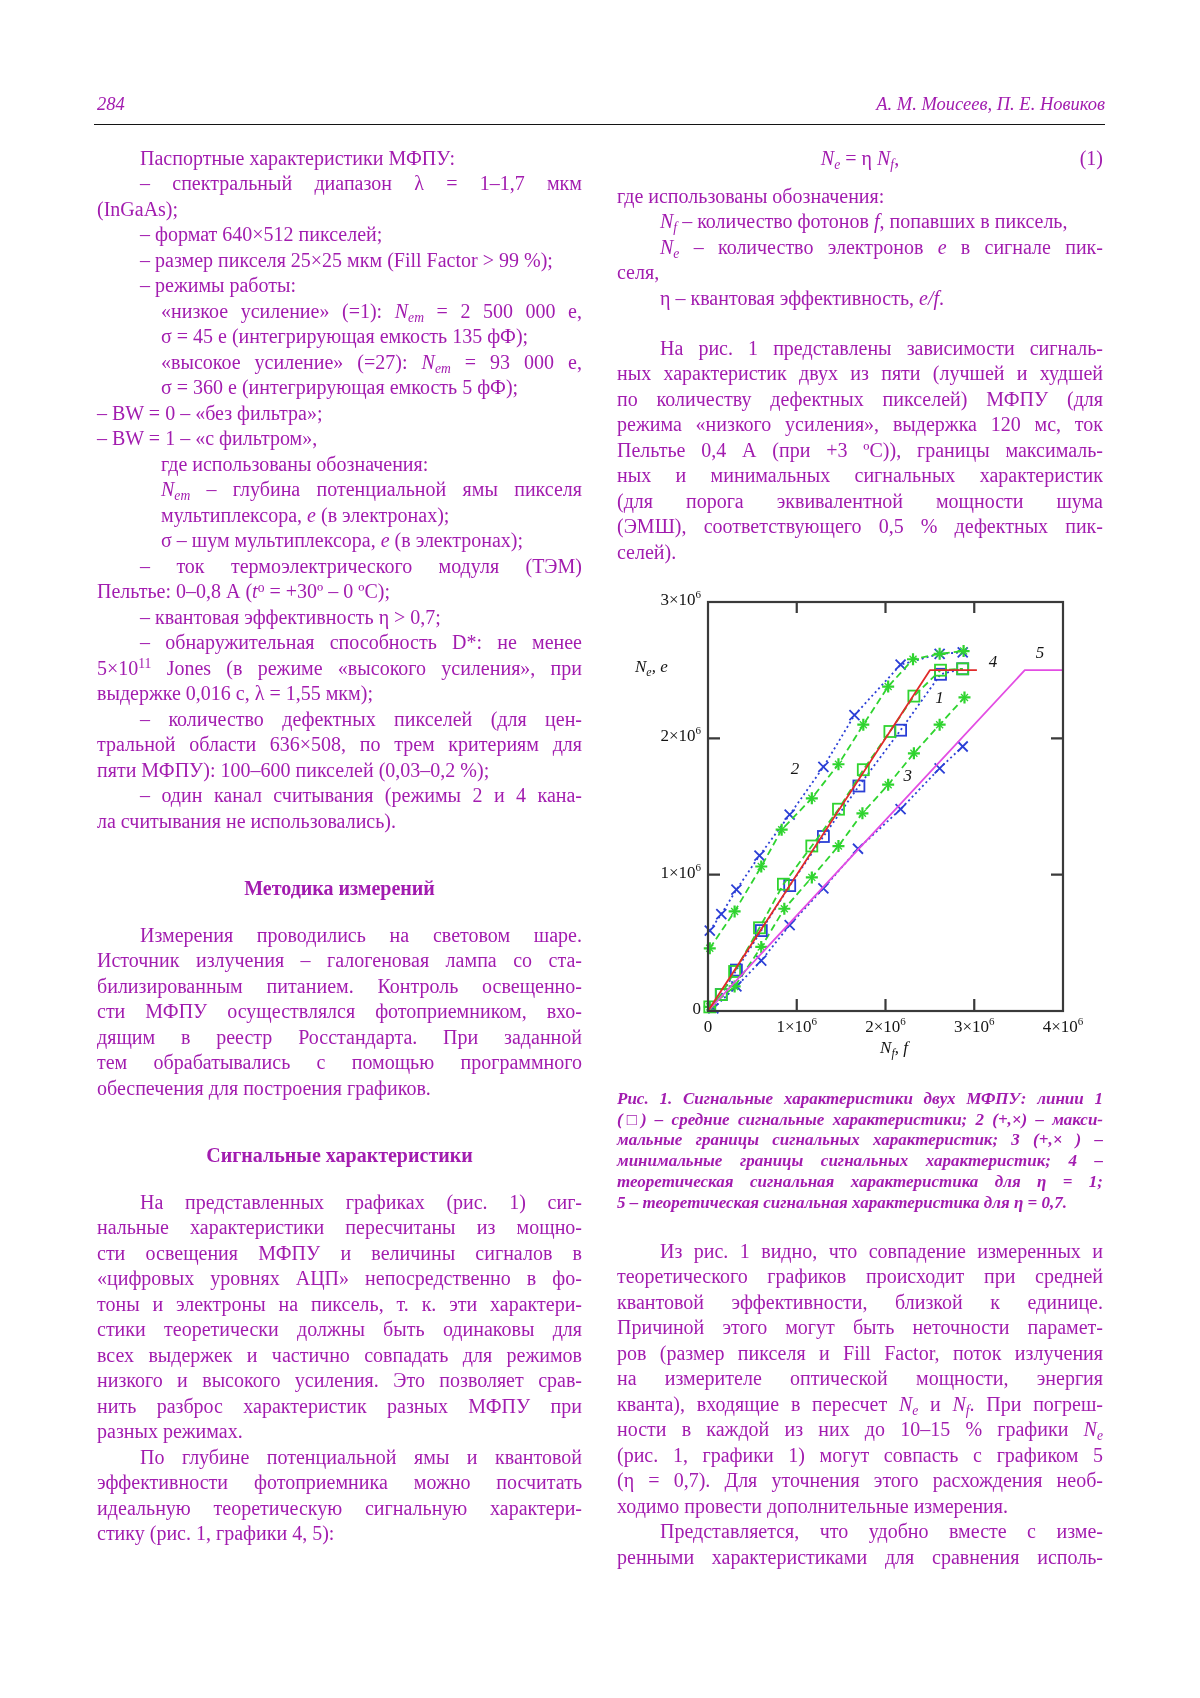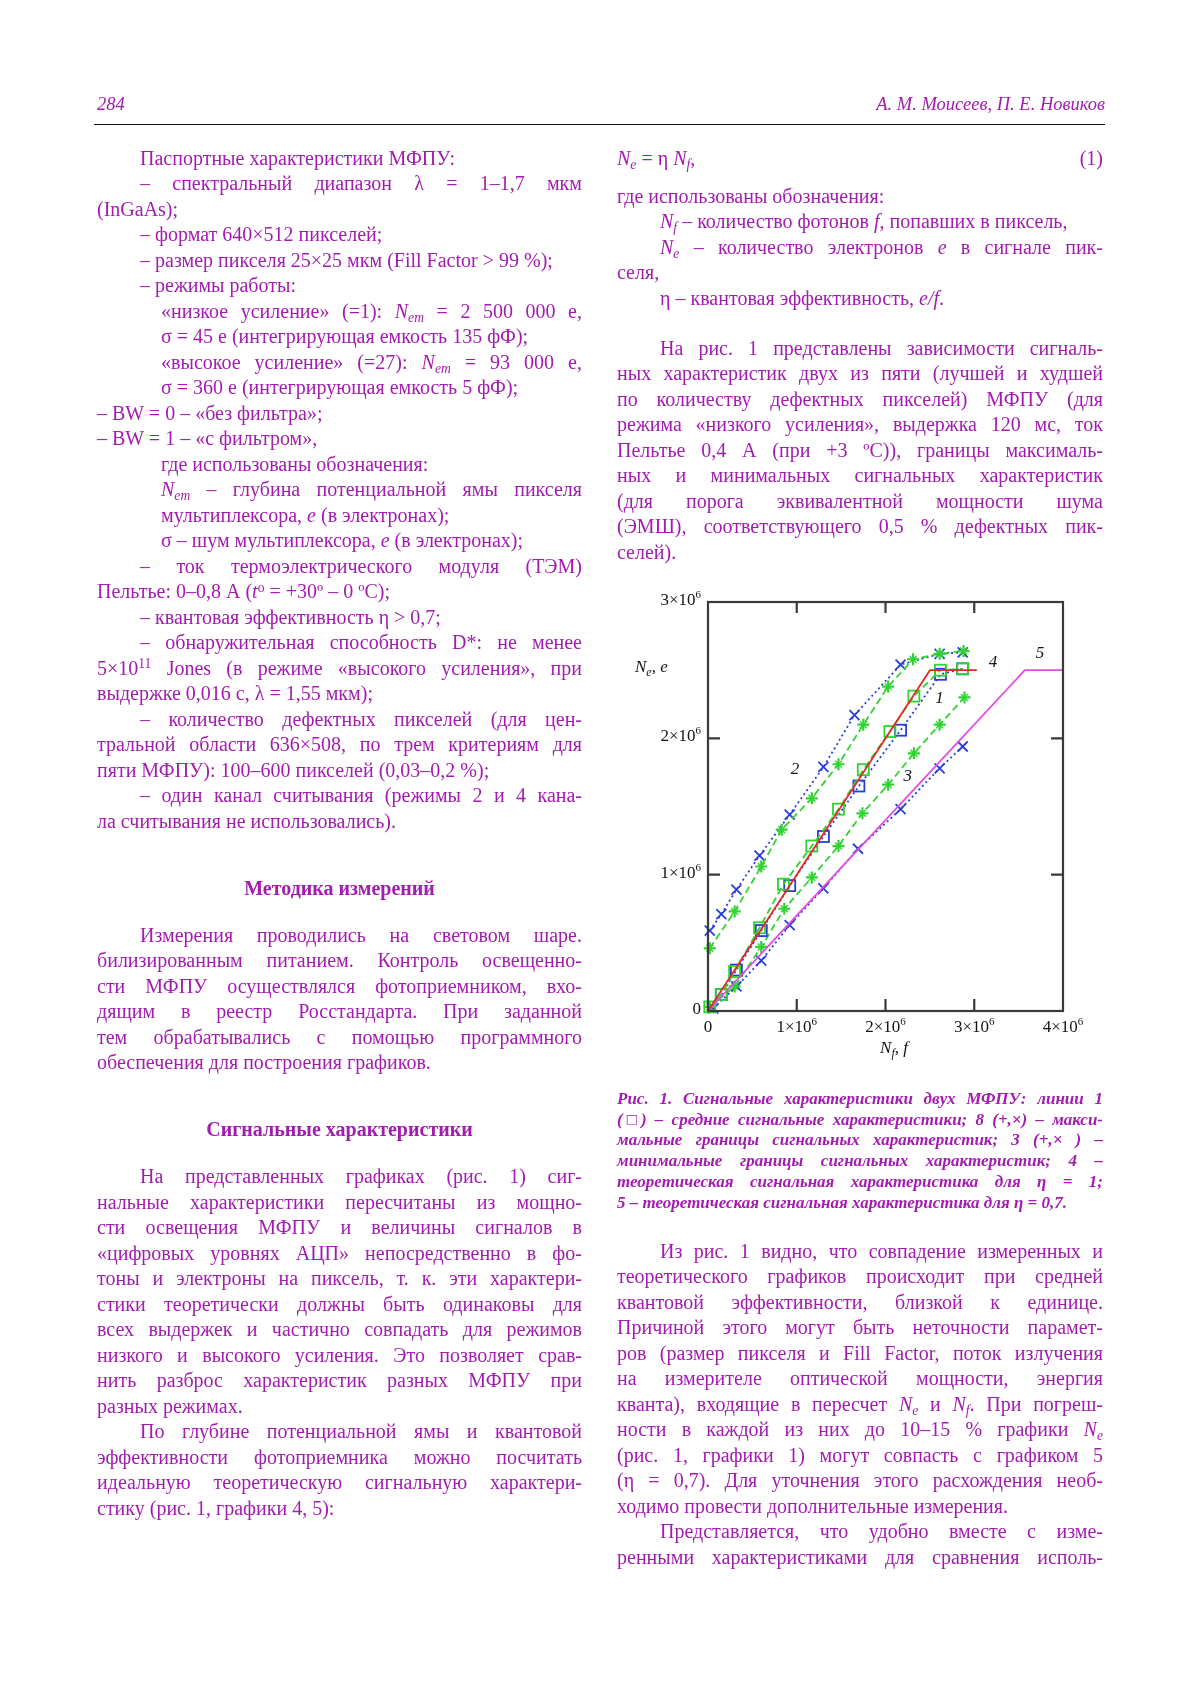--- a/index.html
+++ b/index.html
@@ -20,21 +20,21 @@
   .col-right { left: 617px; width: 486px; }
 
   .line { display: block; text-align: left; }
   .line.just { text-align: justify; text-align-last: justify; }
   .block.p .line.first { padding-left: 43px; }
   .block.mode { margin-left: 64px; }
   .block.sub { }
   .block.heading { margin-top: 41.5px; margin-bottom: 21.5px; text-align: center; font-weight: bold; }
   .block.space-before { margin-top: 24.5px; }
   .block.equation { position: relative; height: 25.5px; margin-bottom: 12.5px; }
-  .eq-body { position: absolute; left: 0; right: 0; top: 0; text-align: left; }
+  .eq-body { position: absolute; left: 0; right: 0; top: 0; text-align: center; }
   .eq-num { position: absolute; right: 0; top: 0; }
   .block.figure { position: relative; height: 523.6px; }
   .block.figure svg { position: absolute; left: 0; top: 0; }
   .block.caption { font-size: 17px; line-height: 20.9px; font-weight: bold; font-style: italic; }
   .block.caption + .block { margin-top: 24.5px; }
 
   sub, sup { font-size: 68%; line-height: 0; position: relative; vertical-align: baseline; }
   sub { top: 0.3em; }
   sup { top: -0.45em; }
   sub.isub { font-style: italic; }
@@ -107,20 +107,21 @@
         <div class="line just">тральной области 636×508, по трем критериям для</div>
         <div class="line">пяти МФПУ): 100–600 пикселей (0,03–0,2 %);</div>
       </div>
       <div class="block p">
         <div class="line first just">– один канал считывания (режимы 2 и 4 кана-</div>
         <div class="line">ла считывания не использовались).</div>
       </div>
       <div class="block heading">Методика измерений</div>
       <div class="block p">
         <div class="line first just">Измерения проводились на световом шаре.</div>
+        <div class="line just">Источник излучения – галогеновая лампа со ста-</div>
         <div class="line just">билизированным питанием. Контроль освещенно-</div>
         <div class="line just">сти МФПУ осуществлялся фотоприемником, вхо-</div>
         <div class="line just">дящим в реестр Росстандарта. При заданной</div>
         <div class="line just">тем обрабатывались с помощью программного</div>
         <div class="line">обеспечения  для построения графиков.</div>
       </div>
       <div class="block heading">Сигнальные характеристики</div>
       <div class="block p">
         <div class="line first just">На представленных графиках (рис. 1) сиг-</div>
         <div class="line just">нальные характеристики пересчитаны из мощно-</div>
@@ -294,21 +295,21 @@
           <text x="18" y="107" font-size="17" font-style="italic" fill="#141414">N<tspan dy="4" font-size="12">e</tspan><tspan dy="-4">, e</tspan></text>
           <text x="322.6" y="138.4" font-size="17" font-style="italic" text-anchor="middle" fill="#141414">1</text>
           <text x="178.0" y="209.3" font-size="17" font-style="italic" text-anchor="middle" fill="#141414">2</text>
           <text x="290.7" y="216.1" font-size="17" font-style="italic" text-anchor="middle" fill="#141414">3</text>
           <text x="375.9" y="101.6" font-size="17" font-style="italic" text-anchor="middle" fill="#141414">4</text>
           <text x="422.9" y="93.4" font-size="17" font-style="italic" text-anchor="middle" fill="#141414">5</text>
         </svg>
       </div>
       <div class="block caption">
         <div class="line first just">Рис. 1. Сигнальные характеристики двух МФПУ: линии 1</div>
-        <div class="line just">(□) – средние сигнальные характеристики; 8 (+,×) – макси-</div>
+        <div class="line just">(□) – средние сигнальные характеристики; 2 (+,×) – макси-</div>
         <div class="line just">мальные границы сигнальных характеристик; 3 (+,× ) –</div>
         <div class="line just">минимальные границы сигнальных характеристик; 4 –</div>
         <div class="line just">теоретическая сигнальная характеристика для η = 1;</div>
         <div class="line">5 – теоретическая сигнальная характеристика для η = 0,7.</div>
       </div>
       <div class="block p">
         <div class="line first just">Из рис. 1 видно, что совпадение измеренных и</div>
         <div class="line just">теоретического графиков происходит при средней</div>
         <div class="line just">квантовой эффективности, близкой к единице.</div>
         <div class="line just">Причиной этого могут быть неточности парамет-</div>

